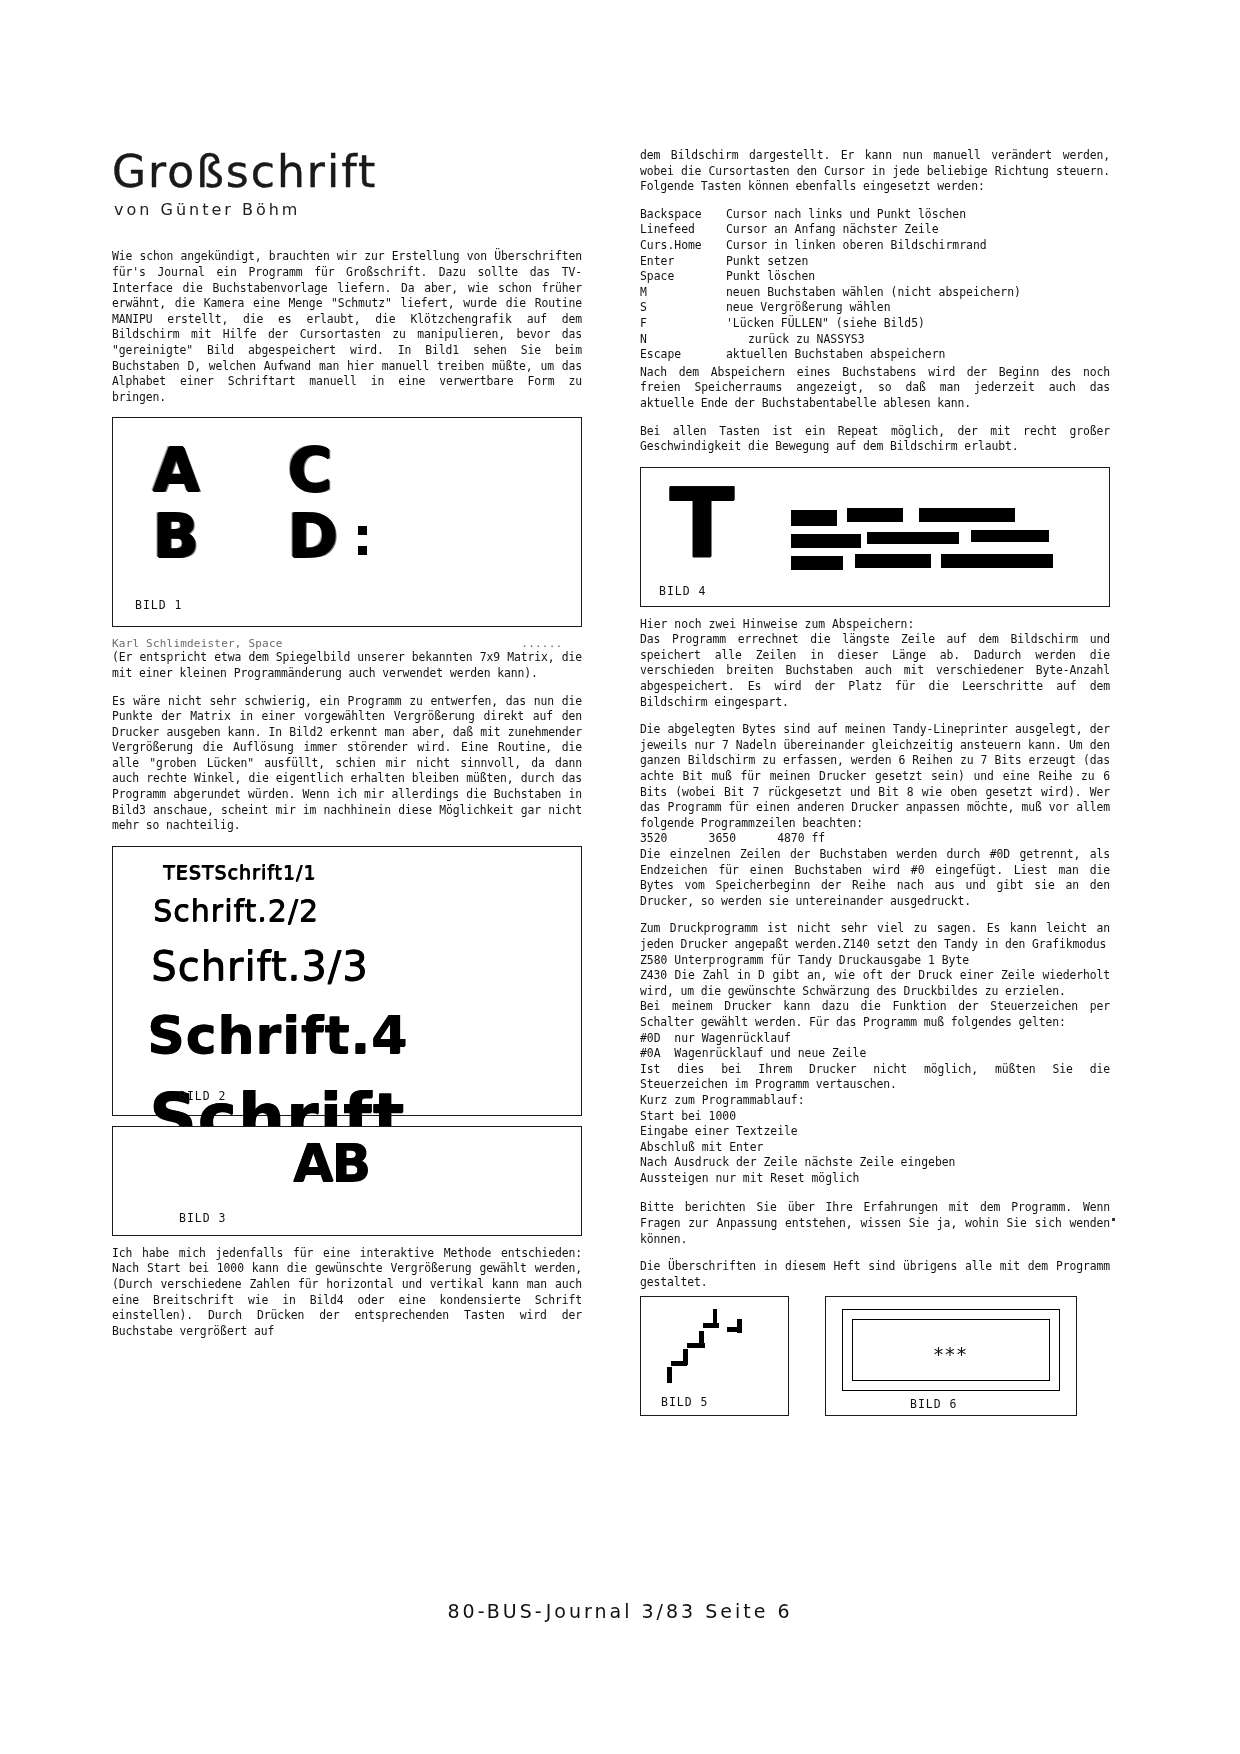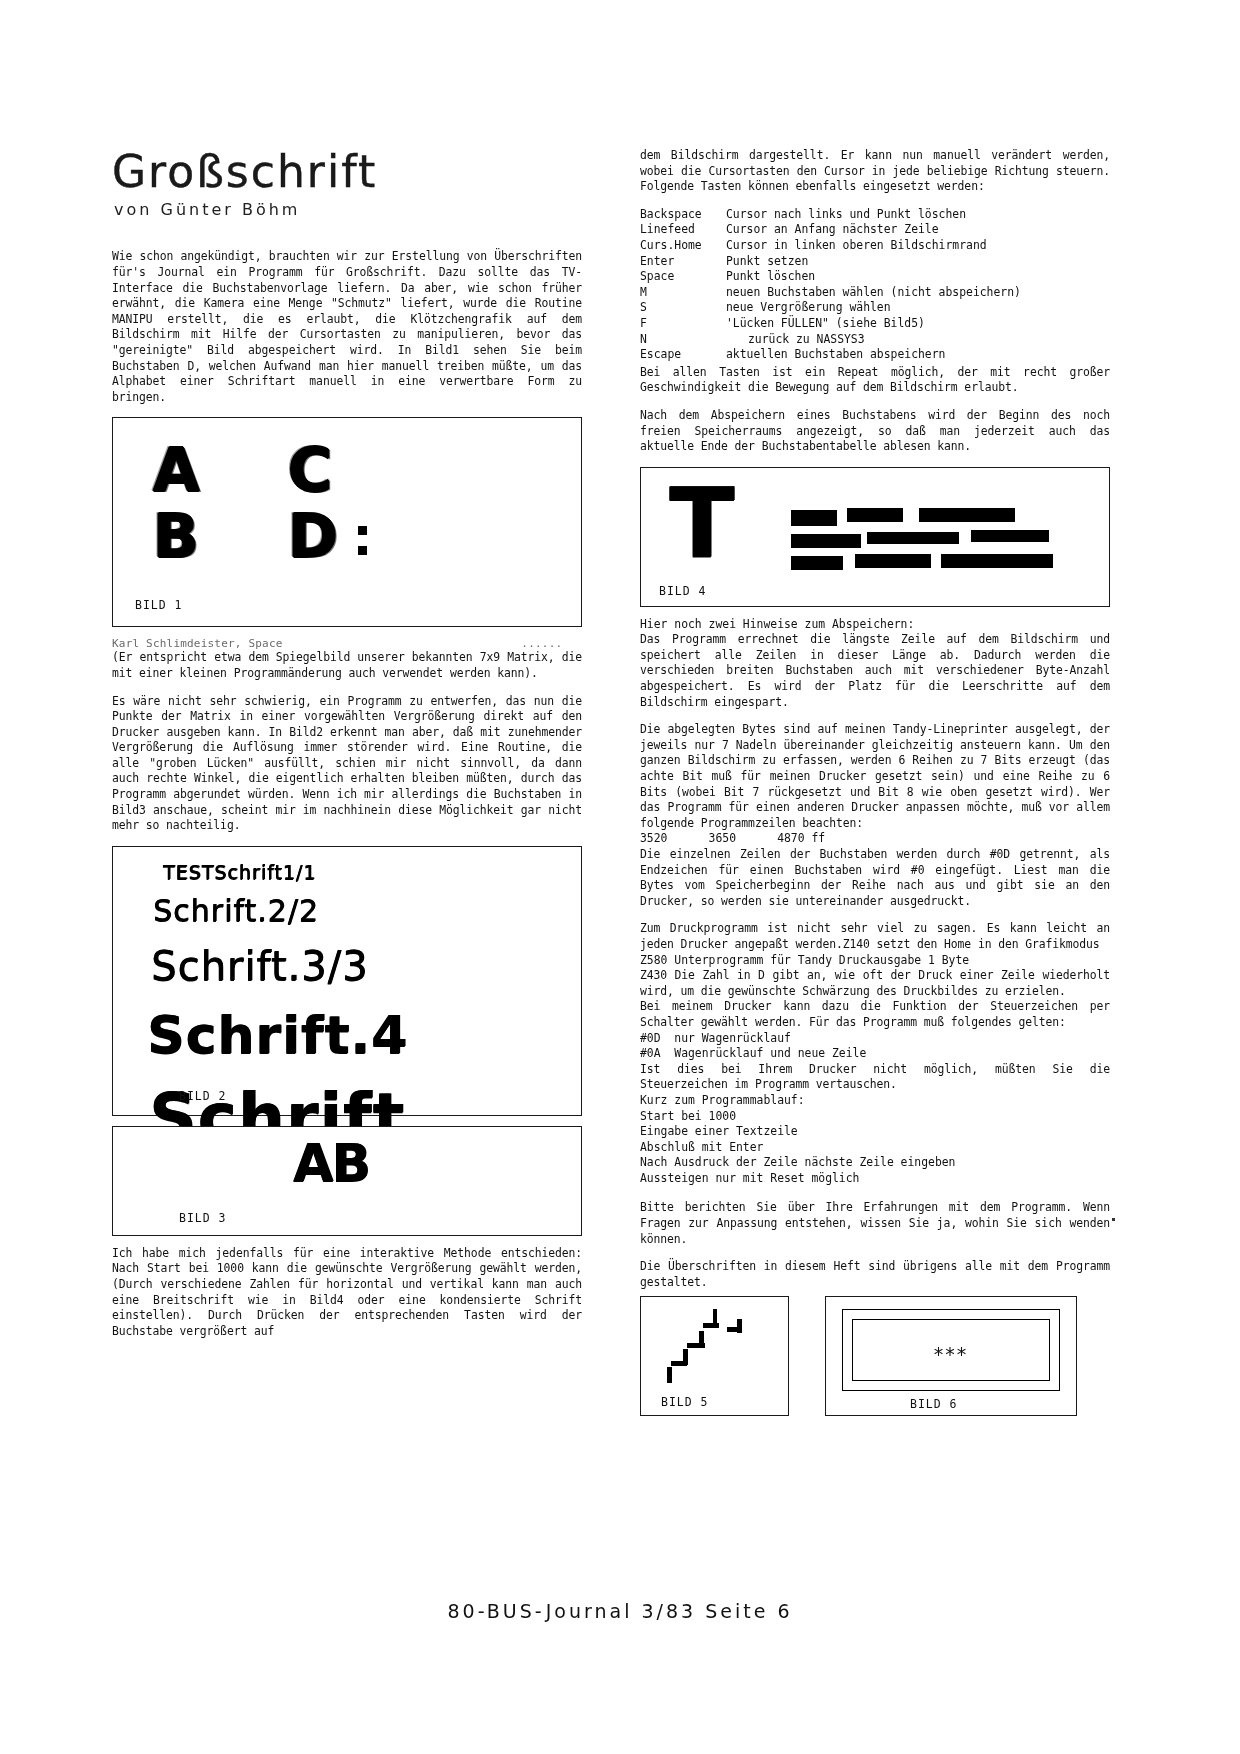--- a/index.html
+++ b/index.html
@@ -275,22 +275,22 @@
       <div class="keyrow">
         <span class="k">N</span>
         <span class="d" style="padding-left:22px;">zurück zu NASSYS3</span>
       </div>
       <div class="keyrow">
         <span class="k">Escape</span>
         <span class="d">aktuellen Buchstaben abspeichern</span>
       </div>
     </div>
 
+    <p class="para">Nach dem Abspeichern eines Buchstabens wird der Beginn des noch freien Speicherraums angezeigt, so daß man jederzeit auch das aktuelle Ende der Buchstabentabelle ablesen kann.</p>
     <p class="para">Bei allen Tasten ist ein Repeat möglich, der mit recht großer Geschwindigkeit die Bewegung auf dem Bildschirm erlaubt.</p>
-    <p class="para">Nach dem Abspeichern eines Buchstabens wird der Beginn des noch freien Speicherraums angezeigt, so daß man jederzeit auch das aktuelle Ende der Buchstabentabelle ablesen kann.</p>
 
     <div class="figure" id="fig4">
       <span class="bmp pixel f4-t">T</span>
       <span class="f4-blk" style="left:150px; top:42px; width:46px; height:16px;"></span>
       <span class="f4-blk" style="left:150px; top:66px; width:70px; height:14px;"></span>
       <span class="f4-blk" style="left:150px; top:88px; width:52px; height:14px;"></span>
       <span class="f4-blk" style="left:206px; top:40px; width:56px; height:14px;"></span>
       <span class="f4-blk" style="left:226px; top:64px; width:92px; height:12px;"></span>
       <span class="f4-blk" style="left:214px; top:86px; width:76px; height:14px;"></span>
       <span class="f4-blk" style="left:278px; top:40px; width:96px; height:14px;"></span>
@@ -298,21 +298,21 @@
       <span class="f4-blk" style="left:300px; top:86px; width:112px; height:14px;"></span>
       <span class="figcap" style="left:18px; bottom:8px;">BILD 4</span>
     </div>
 
     <div class="line">Hier noch zwei Hinweise zum Abspeichern:</div>
     <p class="para">Das Programm errechnet die längste Zeile auf dem Bildschirm und speichert alle Zeilen in dieser Länge ab. Dadurch werden die verschieden breiten Buchstaben auch mit verschiedener Byte-Anzahl abgespeichert. Es wird der Platz für die Leerschritte auf dem Bildschirm eingespart.</p>
     <p class="para tight">Die abgelegten Bytes sind auf meinen Tandy-Lineprinter ausgelegt, der jeweils nur 7 Nadeln übereinander gleichzeitig ansteuern kann. Um den ganzen Bildschirm zu erfassen, werden 6 Reihen zu 7 Bits erzeugt (das achte Bit muß für meinen Drucker gesetzt sein) und eine Reihe zu 6 Bits (wobei Bit 7 rückgesetzt und Bit 8 wie oben gesetzt wird). Wer das Programm für einen anderen Drucker anpassen möchte, muß vor allem folgende Programmzeilen beachten:</p>
     <div class="line">3520      3650      4870 ff</div>
     <p class="para">Die einzelnen Zeilen der Buchstaben werden durch #0D getrennt, als Endzeichen für einen Buchstaben wird #0 eingefügt. Liest man die Bytes vom Speicherbeginn der Reihe nach aus und gibt sie an den Drucker, so werden sie untereinander ausgedruckt.</p>
 
-    <p class="para tight">Zum Druckprogramm ist nicht sehr viel zu sagen. Es kann leicht an jeden Drucker angepaßt werden.Z140 setzt den Home in den Grafikmodus</p>
+    <p class="para tight">Zum Druckprogramm ist nicht sehr viel zu sagen. Es kann leicht an jeden Drucker angepaßt werden.Z140 setzt den Tandy in den Grafikmodus</p>
     <div class="line">Z580 Unterprogramm für Tandy Druckausgabe 1 Byte</div>
     <p class="para tight">Z430 Die Zahl in D gibt an, wie oft der Druck einer Zeile wiederholt wird, um die gewünschte Schwärzung des Druckbildes zu erzielen.</p>
     <p class="para tight">Bei meinem Drucker kann dazu die Funktion der Steuerzeichen per Schalter gewählt werden. Für das Programm muß folgendes gelten:</p>
     <div class="line">#0D  nur Wagenrücklauf</div>
     <div class="line">#0A  Wagenrücklauf und neue Zeile</div>
     <p class="para tight">Ist dies bei Ihrem Drucker nicht möglich, müßten Sie die Steuerzeichen im Programm vertauschen.</p>
 
     <div class="line">Kurz zum Programmablauf:</div>
     <div class="line">Start bei 1000</div>
     <div class="line">Eingabe einer Textzeile</div>

